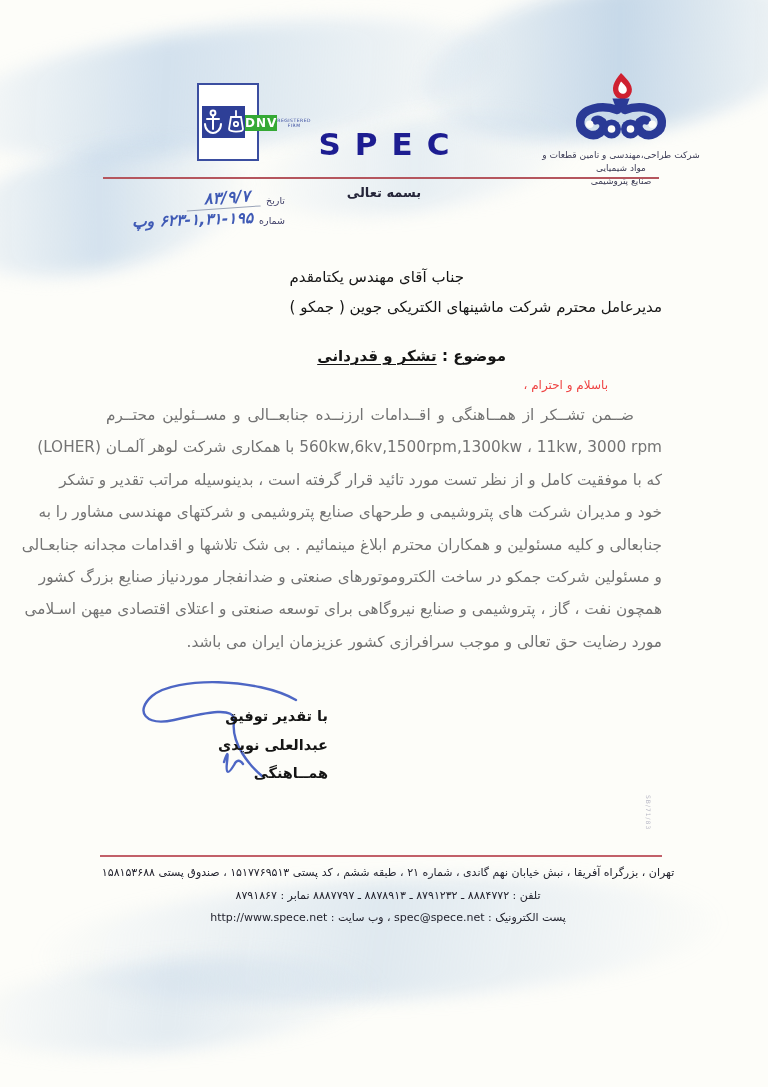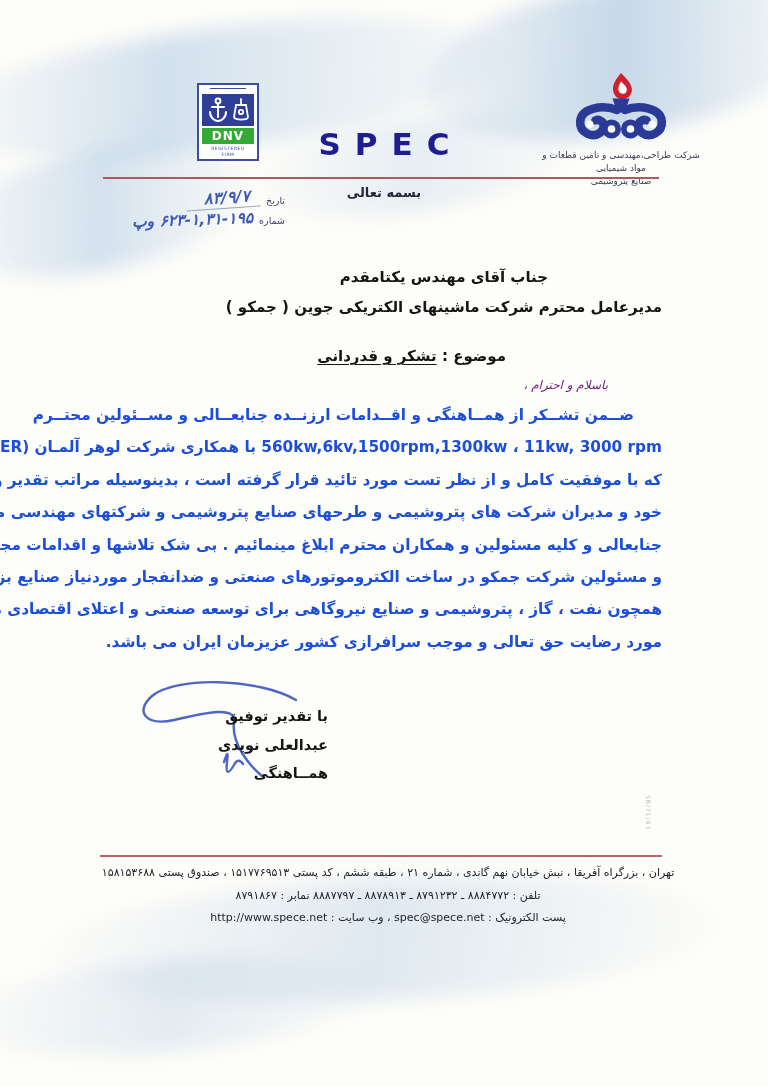--- a/index.html
+++ b/index.html
@@ -13,21 +13,21 @@
   .w1{left:-60px; top:28px;  width:560px; height:120px; background:linear-gradient(100deg,rgba(190,212,232,.0),rgba(176,202,228,.55) 40%,rgba(190,212,232,.05)); transform:rotate(-7deg);}
   .w2{left:420px; top:-15px; width:400px; height:150px; background:linear-gradient(100deg,rgba(176,202,228,.1),rgba(162,192,222,.6) 50%,rgba(190,212,232,.05)); transform:rotate(-9deg);}
   .w3{left:-50px; top:150px; width:300px; height:120px; background:linear-gradient(100deg,rgba(176,202,228,.05),rgba(170,198,226,.5) 50%,rgba(190,212,232,.0)); transform:rotate(-11deg);}
   .w4{left:250px; top:120px; width:330px; height:90px; background:linear-gradient(100deg,rgba(186,208,230,.0),rgba(186,208,230,.35),rgba(186,208,230,.0)); transform:rotate(-8deg);}
   .w5{left:40px;  top:880px; width:680px; height:120px; background:linear-gradient(100deg,rgba(186,208,230,.0),rgba(178,202,226,.4) 50%,rgba(186,208,230,.0)); transform:rotate(-3deg);}
   .w6{left:-40px; top:960px; width:420px; height:90px; background:linear-gradient(100deg,rgba(186,208,230,.0),rgba(178,202,226,.35),rgba(186,208,230,.0)); transform:rotate(-5deg);}
 
   
   .dnv{position:absolute; left:197px; top:83px; width:62px; height:78px;
        background:#fff; border:2px solid #3b4ea0; box-sizing:border-box;
-       display:flex; flex-direction:column; align-items:center; padding:2px 3px;}
+       display:flex; align-items:center; padding:2px 3px;}
   .dnv-toptext{width:70%; height:3px; border-top:1px solid #3b4ea0; margin:1px 0 2px 0;}
   .dnv-square{width:100%; height:32px; background:#2e3f97; display:flex; align-items:center; justify-content:center; gap:3px;}
   .dnv-green{width:100%; height:16px; background:#35a935; margin-top:2px;
              color:#ffffff; font-weight:bold; font-size:12px; letter-spacing:1px;
              display:flex; align-items:center; justify-content:center;}
   .dnv-reg{color:#3b4ea0; font-size:4.5px; line-height:5.5px; text-align:center; margin-top:2px; letter-spacing:.5px;}
 
   
   .spec{position:absolute; left:0; right:0; top:126px; text-align:center;
         color:#1d1d91; font-size:31px; font-weight:bold; letter-spacing:14px; text-indent:14px;}
@@ -45,29 +45,29 @@
              color:#26263a; font-size:13px; font-weight:bold;}
 
   
   .ref{position:absolute; left:70px; top:188px; width:215px; direction:rtl;}
   .ref-row{display:flex; align-items:flex-end; gap:6px; direction:rtl;}
   .ref-label{color:#3c3c66; font-size:9.5px; padding-bottom:3px;}
   .hand{color:#3f5ab5; font-weight:600; font-style:italic;}
   .ref-date{font-size:16px; letter-spacing:4px; transform:rotate(-4deg); border-bottom:1px solid #9aa4b8; padding:0 10px 1px 18px;}
   .ref-num{font-size:15.5px; letter-spacing:1px; transform:rotate(-2deg); margin-top:2px;}
 
-  .recipient{position:absolute; right:106px; top:262px; direction:rtl; text-align:center;
-             color:#151515; font-weight:bold; font-size:15px; line-height:30px;}
+  .recipient{position:absolute; right:106px; top:262px; direction:rtl; text-align:left;
+             color:#151515; font-weight:normal; font-size:15px; line-height:30px;}
   .subject{position:absolute; right:262px; top:347px; direction:rtl;
            color:#151515; font-weight:bold; font-size:15px;}
   .subject .u{text-decoration:underline; text-underline-offset:3px;}
-  .salutation{position:absolute; right:160px; top:378px; direction:rtl; color:#701a75; font-size:12px;font-style:italic;}
+  .salutation{position:absolute; right:160px; top:378px; direction:rtl; color:#ef4444; font-size:12px;}
 
   .bodytext{position:absolute; left:106px; right:106px; top:399px; direction:rtl;
-            color:#1d4ed8; font-size:15.3px; font-weight:700;}
+            color:#737373; font-size:15.3px; font-weight:400;}
   .bline{height:32.4px; line-height:32.4px; text-align:justify; text-align-last:justify; white-space:nowrap; overflow:visible;}
   .bline.first{text-indent:28px;}
   .bline.last{text-align:right; text-align-last:right;}
 
   .sig-text{position:absolute; left:178px; top:702px; width:150px; direction:rtl; text-align:right;
             color:#151515; font-weight:bold; font-size:14.5px; line-height:28.5px;}
   .sig-svg{position:absolute; left:128px; top:674px;}
 
   .side-code{position:absolute; left:645px; top:795px; writing-mode:vertical-rl;
              color:#b9b9c6; font-size:6px; letter-spacing:1px;}

